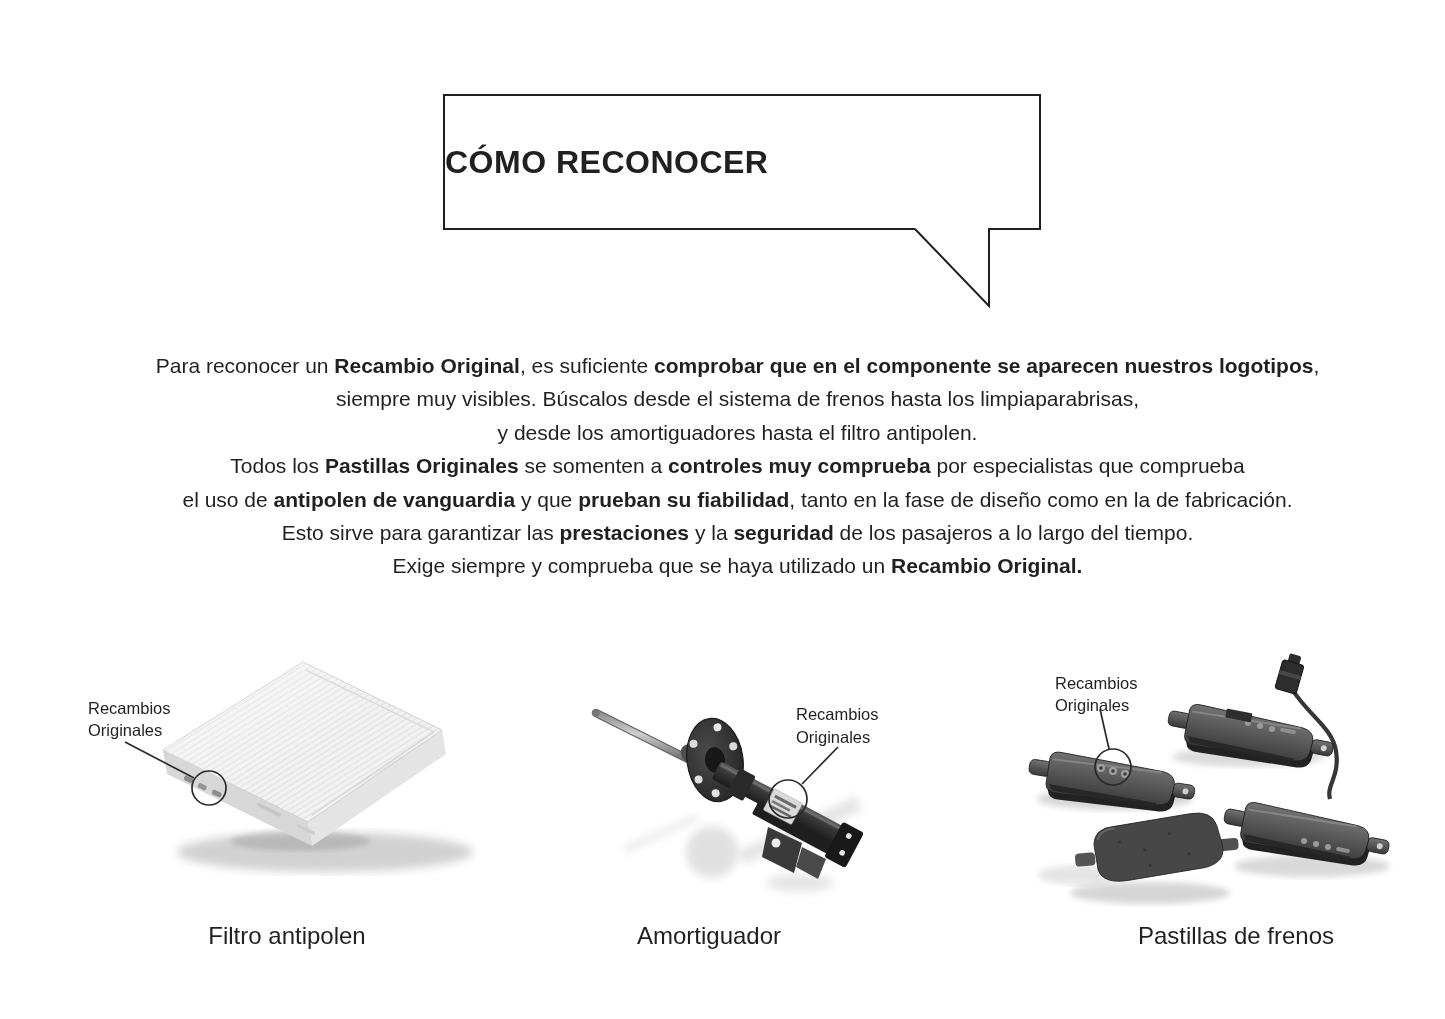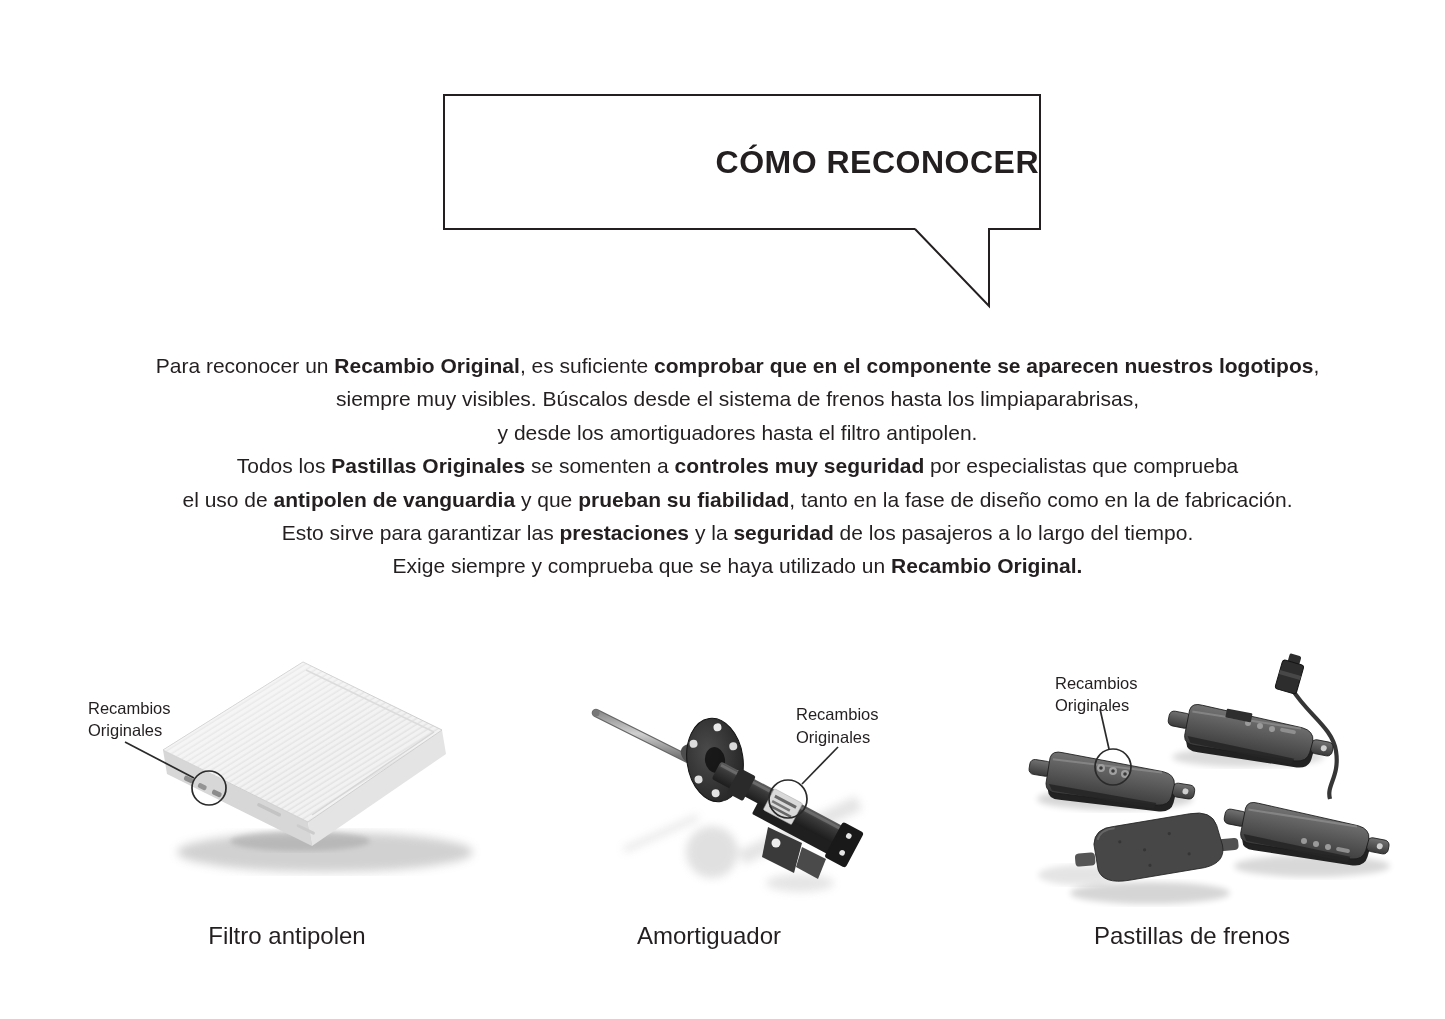--- a/index.html
+++ b/index.html
@@ -1,56 +1,56 @@
 <!DOCTYPE html>
 <html><head>
 <meta charset="utf-8">
 <style>
   html,body{margin:0;padding:0;background:#ffffff;}
   .page{position:relative;width:1445px;height:1019px;background:#ffffff;overflow:hidden;
         font-family:"Liberation Sans","DejaVu Sans",sans-serif;color:#231f20;}
   
   .bubble{position:absolute;left:443px;top:94px;width:598px;height:136px;box-sizing:border-box;
           border:2px solid #231f20;background:#ffffff;display:flex;flex-direction:column;
-          justify-content:center;align-items:flex-end;}
+          justify-content:center;align-items:flex-start;}
   .title-line{font-size:32px;font-weight:700;line-height:40px;letter-spacing:.5px;white-space:nowrap;}
   .bubble-tail{position:absolute;left:905px;top:228px;width:95px;height:82px;}
   
   .intro{position:absolute;top:349px;left:0;width:100%;text-align:center;font-size:21px;
          line-height:33.4px;transform:translateX(15px);}
   .intro-line{white-space:nowrap;}
   
   .fig-svg{position:absolute;}
   #fig-filtro{left:60px;top:645px;}
   #fig-amortiguador{left:560px;top:645px;}
   #fig-pastillas{left:1020px;top:645px;}
   .caption{position:absolute;top:922px;transform:translateX(-50%);font-size:24px;white-space:nowrap;}
   #caption-filtro{left:287px;}
   #caption-amortiguador{left:709px;}
-  #caption-pastillas{left:1192px;}
+  #caption-pastillas{left:1236px;}
   svg text{font-family:"Liberation Sans","DejaVu Sans",sans-serif;font-size:16.5px;fill:#231f20;}
 </style>
 </head>
 <body>
 
 <div class="page">
 
   <div class="bubble">
     <div class="title-line">CÓMO RECONOCER</div>
   </div>
   <svg class="bubble-tail" viewBox="0 0 95 82">
     <polygon points="10,0 84,0 84,78 11,2" fill="#ffffff"></polygon>
     <path d="M10,1 L84,78 L84,0" fill="none" stroke="#231f20" stroke-width="2"></path>
   </svg>
 
   <div class="intro">
     <div class="intro-line"><span>Para reconocer un </span><span style="font-weight: 700;">Recambio Original</span><span>, es suficiente </span><span style="font-weight: 700;">comprobar que en el componente se aparecen nuestros logotipos</span><span>,</span></div>
     <div class="intro-line"><span>siempre muy visibles. Búscalos desde el sistema de frenos hasta los limpiaparabrisas,</span></div>
     <div class="intro-line"><span>y desde los amortiguadores hasta el filtro antipolen.</span></div>
-    <div class="intro-line"><span>Todos los </span><span style="font-weight: 700;">Pastillas Originales</span><span> se somenten a </span><span style="font-weight: 700;">controles muy seguridad</span><span> por especialistas que comprueba</span></div>
+    <div class="intro-line"><span>Todos los </span><span style="font-weight: 700;">Pastillas Originales</span><span> se somenten a </span><span style="font-weight: 700;">controles muy comprueba</span><span> por especialistas que comprueba</span></div>
     <div class="intro-line"><span>el uso de </span><span style="font-weight: 700;">antipolen de vanguardia</span><span> y que </span><span style="font-weight: 700;">prueban su fiabilidad</span><span>, tanto en la fase de diseño como en la de fabricación.</span></div>
     <div class="intro-line"><span>Esto sirve para garantizar las </span><span style="font-weight: 700;">prestaciones</span><span> y la </span><span style="font-weight: 700;">seguridad</span><span> de los pasajeros a lo largo del tiempo.</span></div>
     <div class="intro-line"><span>Exige siempre y comprueba que se haya utilizado un </span><span style="font-weight: 700;">Recambio Original.</span></div>
   </div>
 
   <svg id="fig-filtro" class="fig-svg" width="460" height="262" viewBox="0 0 460 262">
     <defs>
       <pattern id="pleats" patternUnits="userSpaceOnUse" width="5" height="5" patternTransform="rotate(-32)">
         <rect width="5" height="5" fill="#f2f2f2"></rect>
         <line x1="0" y1="1.2" x2="5" y2="1.2" stroke="#e2e2e2" stroke-width="1.4"></line>

